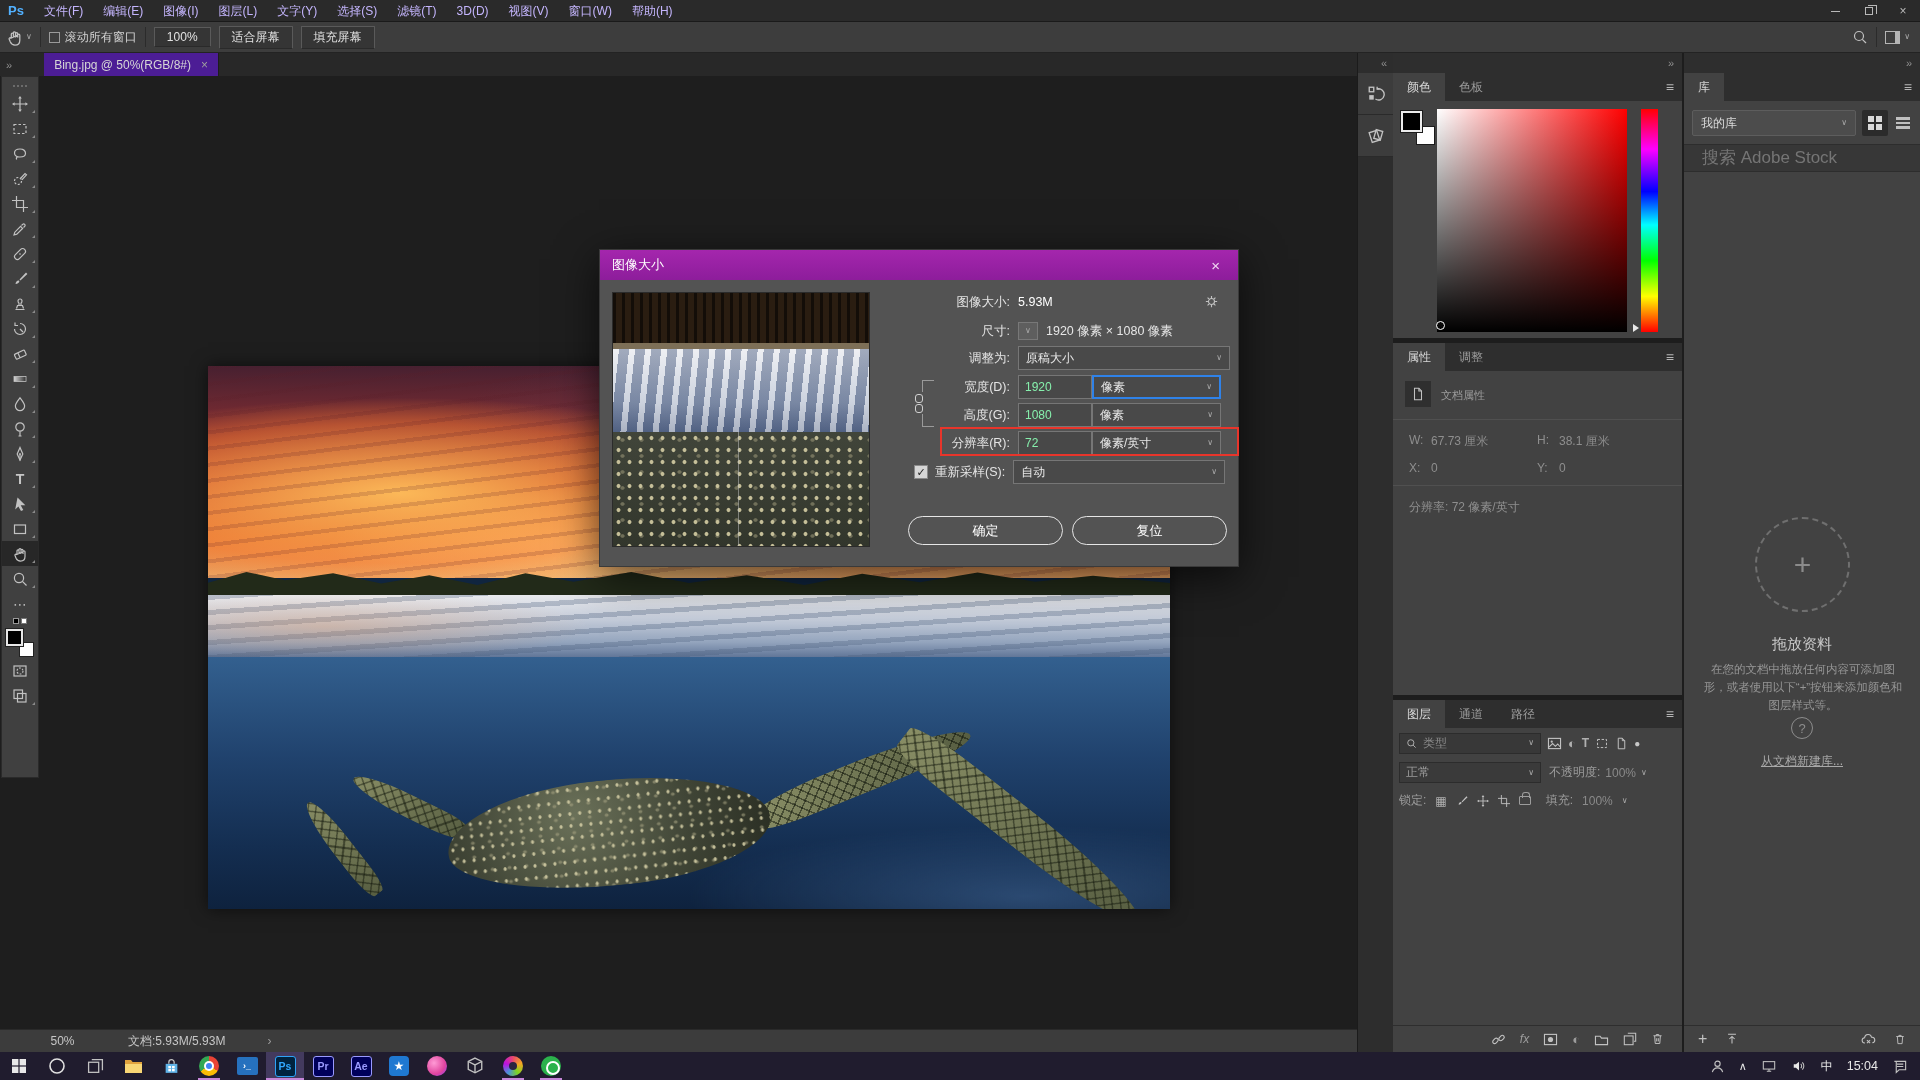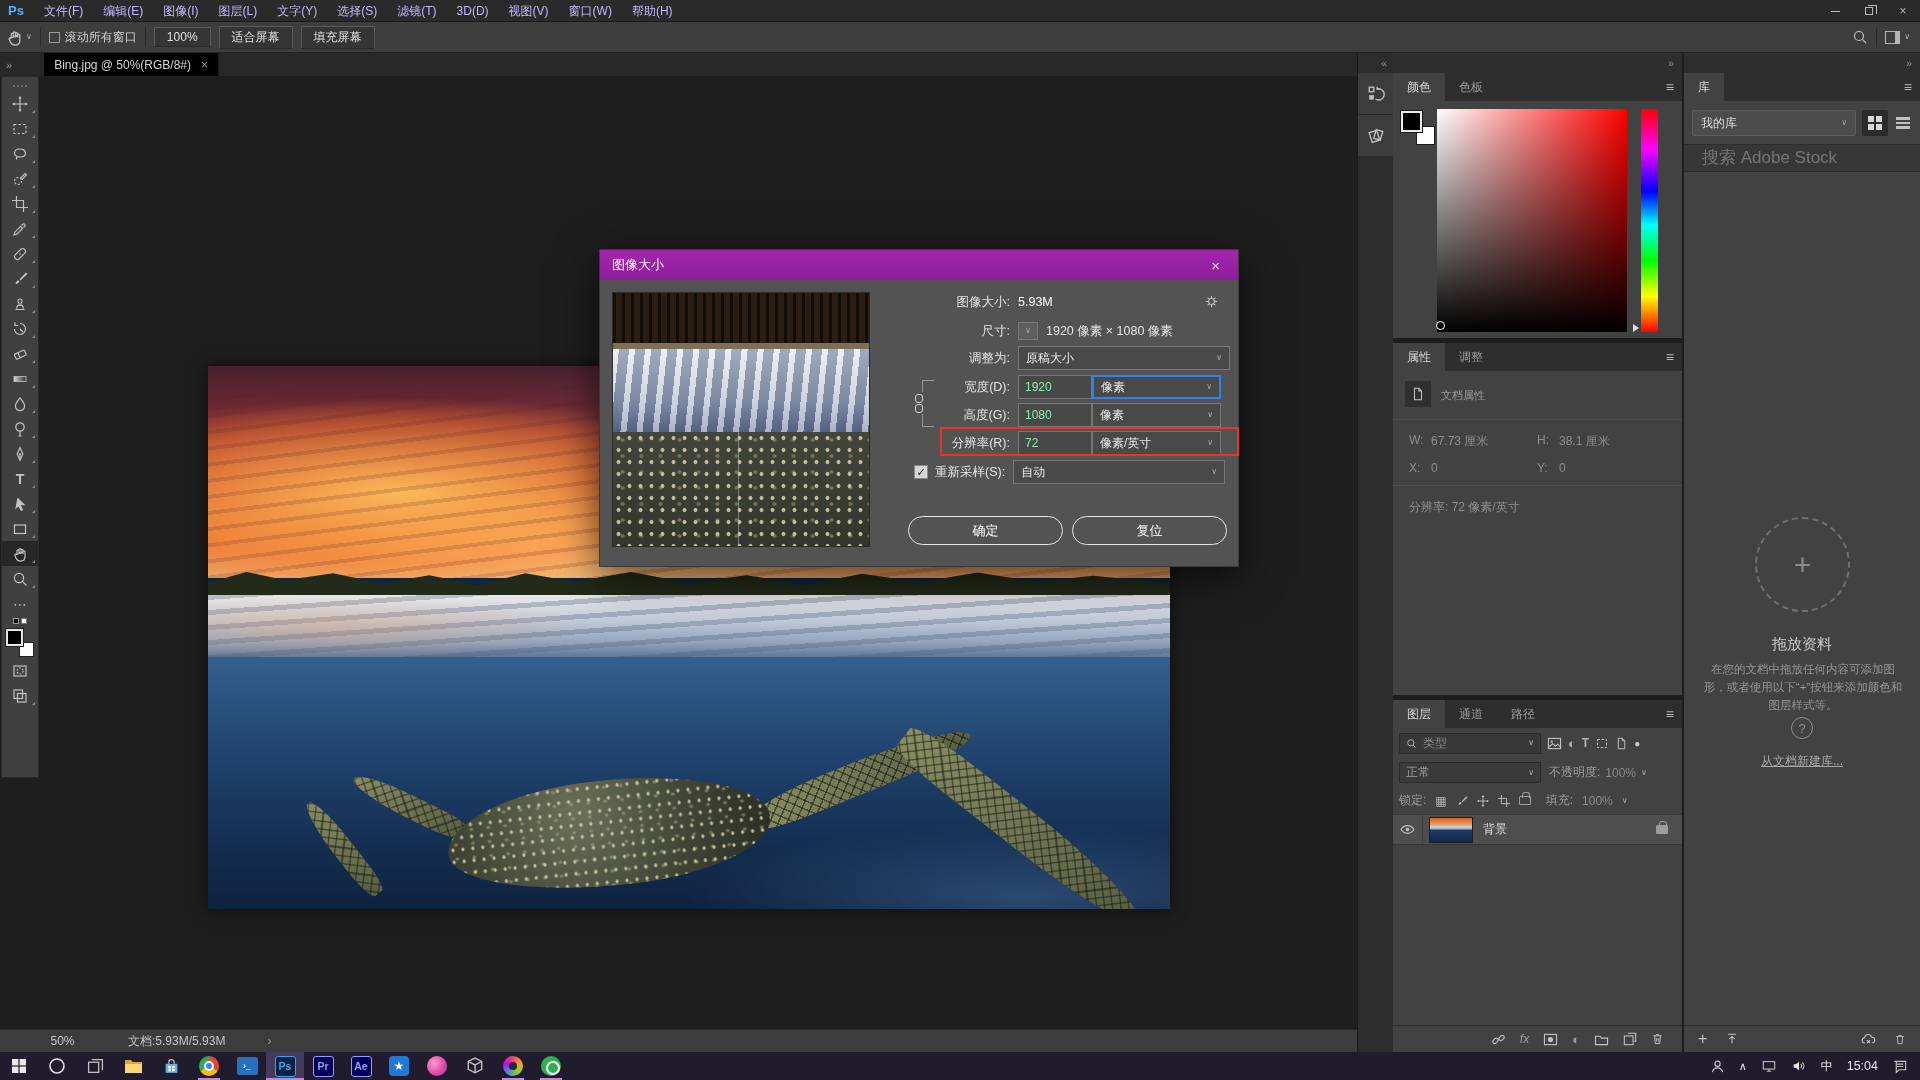--- a/index.html
+++ b/index.html
@@ -26,21 +26,21 @@
   #optionsbar{left:0;top:22px;width:1920px;height:31px;background:#3d3d3d;border-bottom:1px solid #232323;display:flex;align-items:center;padding-left:6px}
   .vsep{width:1px;height:20px;background:#2b2b2b;margin:0 8px}
   .cbx{width:11px;height:11px;border:1px solid #9a9a9a;background:#3d3d3d;margin-right:5px}
   .opt-btn{background:#353535;border:1px solid #5a5a5a;border-bottom-color:#2a2a2a;color:#e2e2e2;font-size:12px;padding:2px 12px;margin-right:8px;border-radius:1px}
   #optionsbar .right{margin-left:auto;display:flex;align-items:center;padding-right:10px}
   .ws-ico{width:15px;height:13px;border:1px solid #b5b5b5;position:relative}
   .ws-ico:before{content:"";position:absolute;right:0;top:0;width:4px;height:100%;background:#b5b5b5}
   
   #tabbar{left:0;top:53px;width:1357px;height:23px;background:#282828;display:flex;align-items:flex-end}
   #tabbar .collapse{color:#8f8f8f;font-size:11px;padding:0 6px;align-self:center}
-  .doctab{margin-left:26px;height:23px;background:#000000;color:#d6d6d6;font-size:12px;display:flex;align-items:center;padding:0 10px;border-right:1px solid #1d1d1d}
+  .doctab{margin-left:26px;height:23px;background:#4c1d95;color:#d6d6d6;font-size:12px;display:flex;align-items:center;padding:0 10px;border-right:1px solid #1d1d1d}
   .doctab .x{margin-left:10px;color:#9f9f9f;font-size:12px}
   
   #canvasbg{left:0;top:76px;width:1357px;height:953px;background:#1e1e1e}
   #canvas-img{left:208px;top:290px;width:962px;height:543px;overflow:hidden;box-shadow:0 0 16px rgba(0,0,0,.6);background:#10253f}
   .sky{position:absolute;left:0;top:0;width:100%;height:39%;
     background:
      radial-gradient(ellipse 55% 60% at 20% 60%,rgba(255,190,90,.95),rgba(255,130,50,.45) 55%,transparent 75%),
      radial-gradient(ellipse 45% 45% at 42% 85%,rgba(255,215,140,.8),transparent 65%),
      radial-gradient(ellipse 70% 55% at 78% 25%,rgba(110,70,100,.55),transparent 75%),
      linear-gradient(180deg,#472030 0%,#7c2c32 28%,#b9452f 55%,#de7a3c 80%,#eda563 100%)}
@@ -543,31 +543,20 @@
           <path class="icf" d="M8 0l1.8 2.6H6.2zM8 16l1.8-2.6H6.2zM0 8l2.6-1.8v3.6zM16 8l-2.6-1.8v3.6z"></path>
         </svg>
       <svg width="12" height="12" viewBox="0 0 16 16">
           <path class="ico" d="M4.5 0v11.5H16M0 4.5h11.5V16"></path>
         </svg>
       <span class="lockmini" style="background:transparent"></span>
       <span style="margin-left:6px">填充:</span>
       <span style="color:#8a8a8a">100%</span>
       <span class="chev">∨</span>
     </div>
-    <div class="layer-row">
-      <div class="eyebox">
-        <svg width="15" height="11" viewBox="0 0 16 12">
-            <path class="ico" d="M1 6s2.6-4.2 7-4.2S15 6 15 6s-2.6 4.2-7 4.2S1 6 1 6z"></path>
-            <circle class="icf" cx="8" cy="6" r="2"></circle>
-          </svg>
-      </div>
-      <div class="lthumb"></div>
-      <span style="margin-left:10px;color:#dcdcdc">背景</span>
-      <span class="lockmini" style="margin-left:auto;margin-right:14px"></span>
-    </div>
     <div class="lbot">
       <svg width="15" height="15" viewBox="0 0 16 16">
           <rect class="ico" x="1.5" y="7.5" width="6.5" height="4" rx="2" transform="rotate(-45 4.7 9.5)"></rect>
           <rect class="ico" x="8" y="4.5" width="6.5" height="4" rx="2" transform="rotate(-45 11.2 6.5)"></rect>
         </svg>
       <span style="color:#9c9c9c;font-style:italic;font-size:12px">fx</span>
       <svg width="15" height="13" viewBox="0 0 16 14">
           <rect class="ico" x="1.5" y="1.5" width="13" height="11"></rect>
           <circle class="icf" cx="8" cy="7" r="2.8"></circle>
         </svg>

